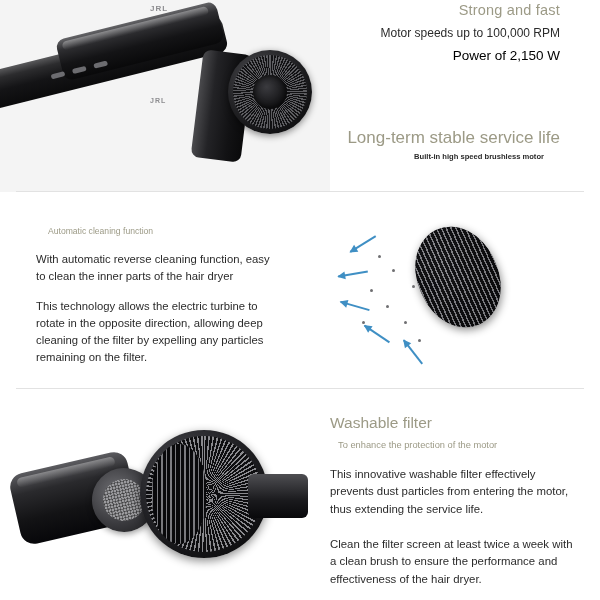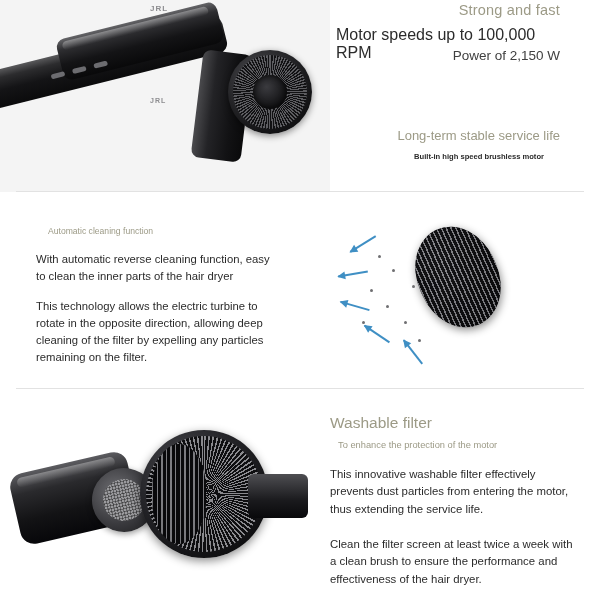--- a/index.html
+++ b/index.html
@@ -55,45 +55,45 @@
     right: 36px;
     top: 2px;
     font-size: 14.5px;
     color: #9c9a86;
     letter-spacing: .2px;
   }
   .p1-line1 {
     position: absolute;
     right: 36px;
     top: 26px;
-    font-size: 16px;
+    font-size: 12px;
     color: #2b2b2b;
   }
   .p1-line2 {
     position: absolute;
     right: 36px;
     top: 48px;
     font-size: 13.5px;
-    color: #404040;
+    color: #000000;
   }
   .p1-para {
     position: absolute;
     left: 6px;
     top: 70px;
     width: 215px;
     font-size: 9.3px;
     line-height: 1.55;
     color: #3a3a3a;
     font-weight: bold;
   }
   .p1-sub {
     position: absolute;
     right: 36px;
     top: 128px;
-    font-size: 13px;
+    font-size: 17px;
     color: #9c9a86;
   }
   .p1-small {
     position: absolute;
     right: 52px;
     top: 152px;
     font-size: 7.6px;
     font-weight: bold;
     color: #2b2b2b;
   }

